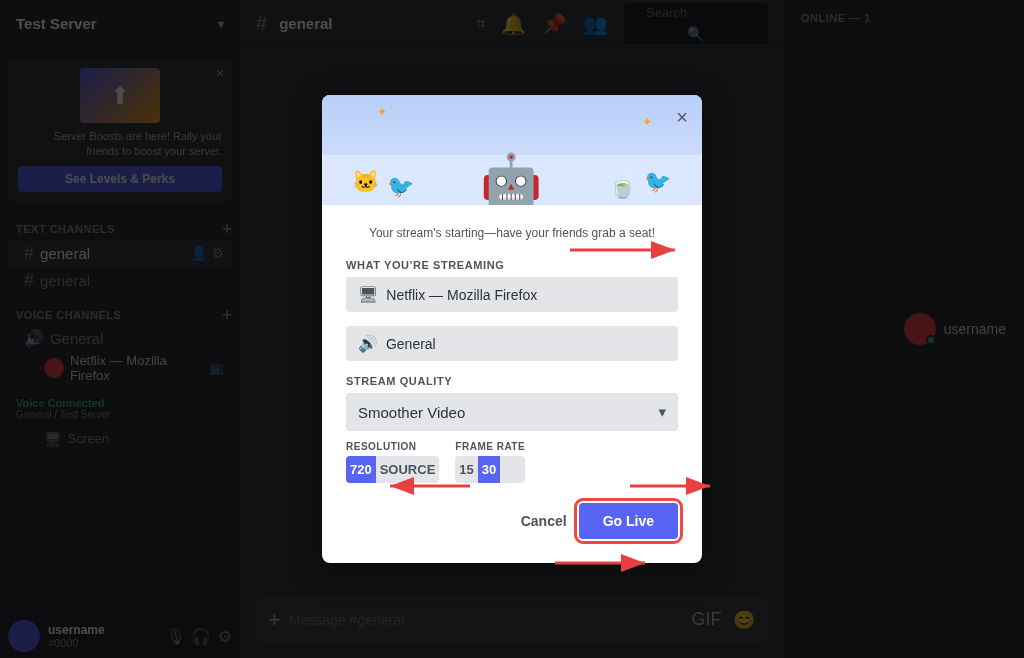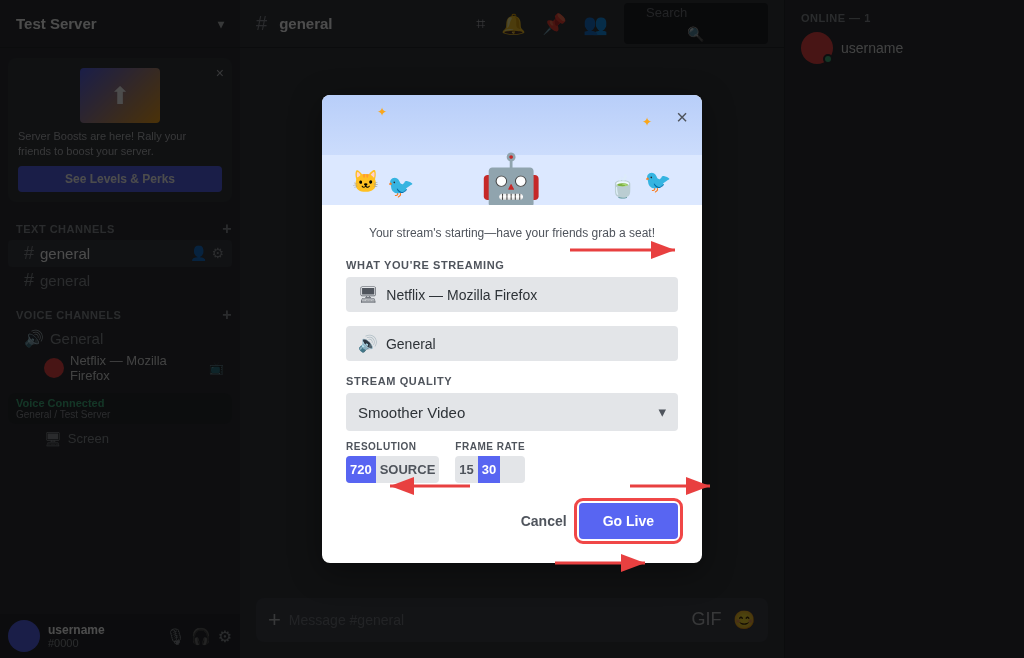--- a/index.html
+++ b/index.html
@@ -79,21 +79,21 @@
     }
     .boost-card .boost-img::after {
       content: '⬆';
       position: absolute;
       top: 50%;
       left: 50%;
       transform: translate(-50%, -50%);
       font-size: 24px;
       color: #fff;
     }
-    .boost-card p { font-size: 11px; color: #b9bbbe; text-align: left; margin-bottom: 6px; }
+    .boost-card p { font-size: 11px; color: #b9bbbe; text-align: right; margin-bottom: 6px; }
     .boost-btn {
       display: block;
       width: 100%;
       background: #5865f2;
       color: #fff;
       border: none;
       border-radius: 4px;
       padding: 6px 0;
       font-size: 12px;
       font-weight: 600;
@@ -292,22 +292,22 @@
     .message-input-wrap .input-icons { display: flex; gap: 12px; color: #b9bbbe; font-size: 18px; }
     .message-input-wrap .input-icons span { cursor: pointer; }
 
     
     .right-sidebar {
       width: 240px;
       background: #2f3136;
       border-left: 1px solid #26282c;
       padding: 12px 8px;
       display: flex;
-      flex-direction: column;
-      gap: 4px;
+      flex-direction: row;
+      gap: 17px;
     }
     .right-sidebar .online-header {
       font-size: 11px;
       font-weight: 700;
       color: #8e9297;
       text-transform: uppercase;
       letter-spacing: 0.5px;
       padding: 0 8px;
     }
     .right-sidebar .member-item {

